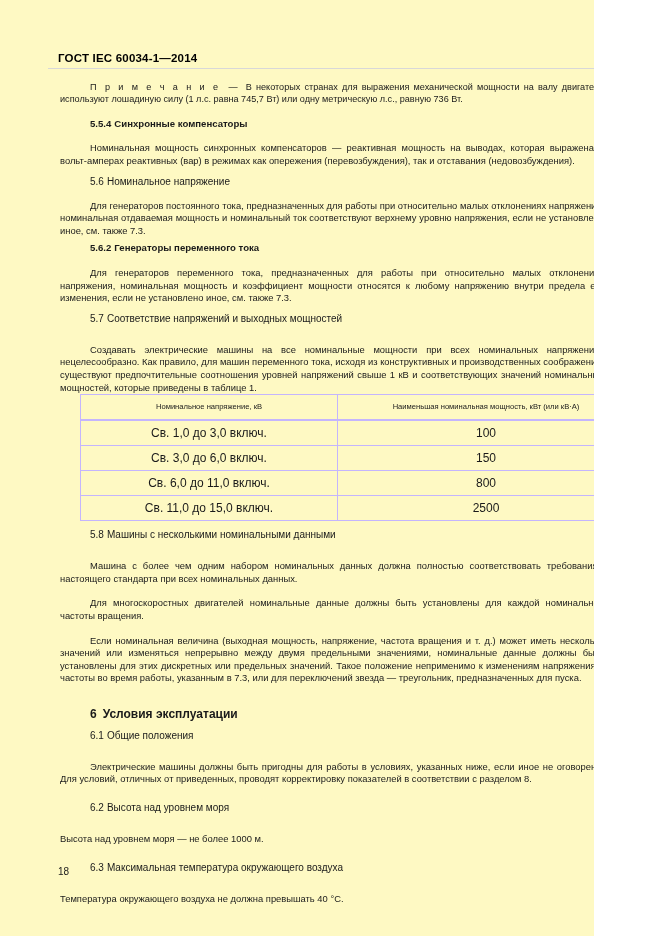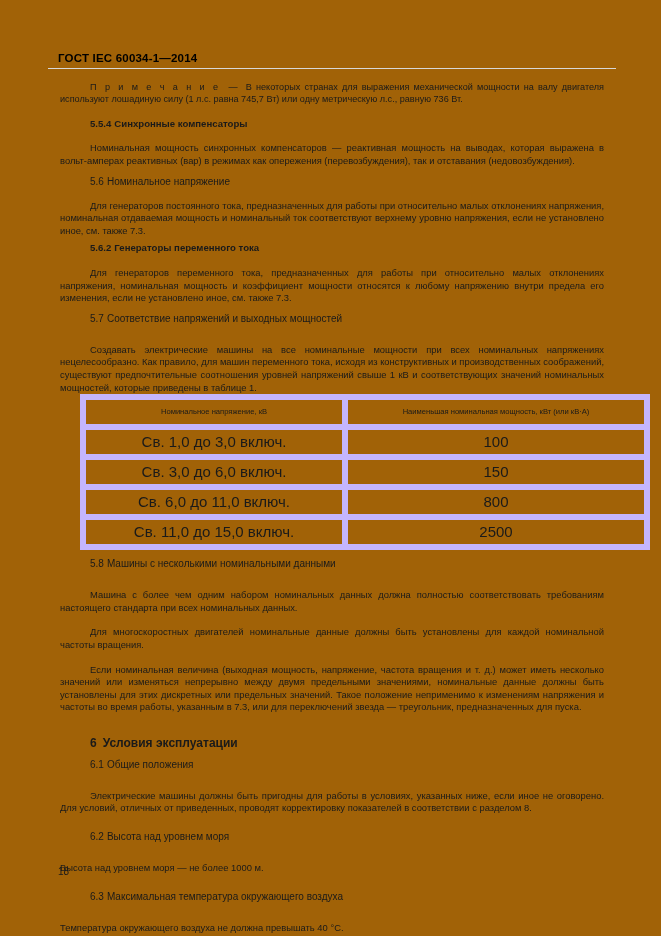--- a/index.html
+++ b/index.html
@@ -2,23 +2,23 @@
 <html><head>
 <meta charset="utf-8">
 <style>
   html, body {
     margin: 0;
     padding: 0;
     background: #ffffff;
   }
   .page {
     position: relative;
-    width: 661px;
+    width: 594px;
     height: 936px;
-    background: #a16207;
+    background: #fef9c3;
     font-family: "Liberation Sans", sans-serif;
     color: #111111;
     overflow: hidden;
     box-sizing: border-box;
   }
   .content {
     position: absolute;
     left: 48px;
     top: 0;
     width: 568px;
@@ -113,35 +113,35 @@
   .table-caption .lbl {
     letter-spacing: 2.1px;
   }
   table.spec {
     border-collapse: collapse;
     width: 536px;
     margin-left: 32px;
     table-layout: fixed;
   }
   table.spec td, table.spec th {
-    border: 6px solid #c4b5fd;
+    border: 1px solid #c4b5fd;
     text-align: center;
     vertical-align: middle;
     font-weight: normal;
     color: #1a1a1a;
   }
   table.spec th {
     font-size: 7.6px;
     line-height: 10px;
     height: 20px;
     padding: 2px 4px;
     border-bottom-width: 2px;
   }
   table.spec td {
-    font-size: 15px;
+    font-size: 12px;
     line-height: 12px;
     height: 20px;
     padding: 2px 16px;
   }
   .col-a { width: 248px; }
   .col-b { width: 288px; }
   
   .page-number {
     position: absolute;
     left: 58px;

